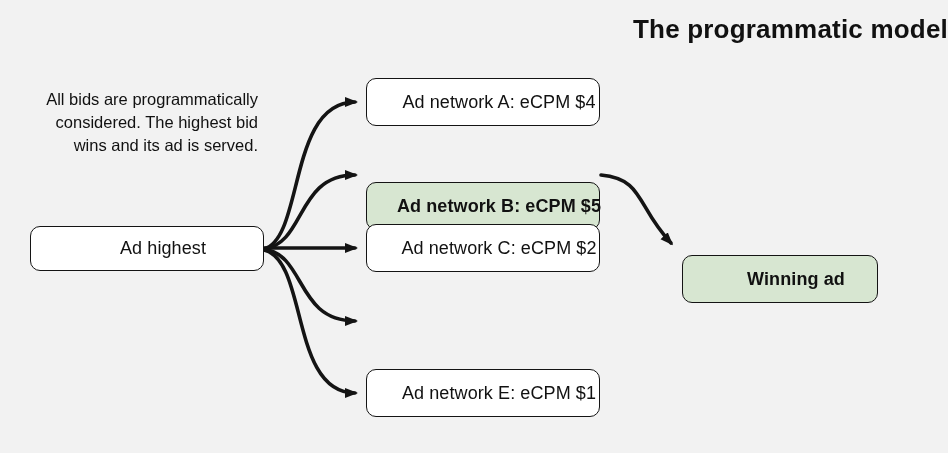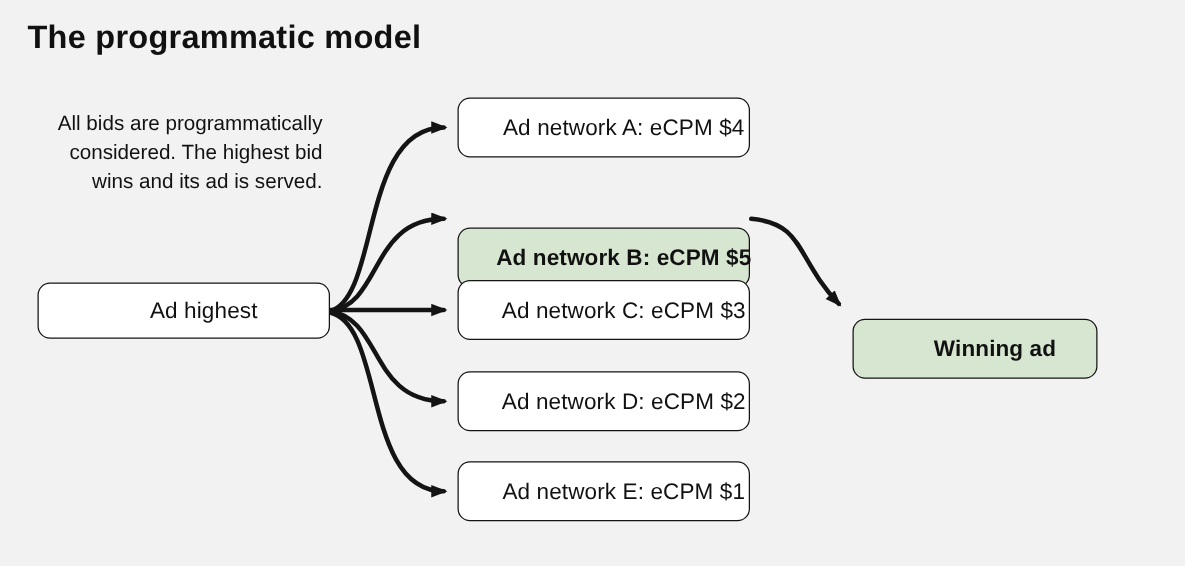--- a/index.html
+++ b/index.html
@@ -8,21 +8,21 @@
     width:948px;height:453px;
     background:var(--background,#f2f2f2);
     font-family:"Liberation Sans",sans-serif;
     color:var(--text,#111111);
     overflow:hidden;
   }
   .title{
     position:absolute;
     left:22px;right:0;top:14px;
     margin:0;
-    text-align:left;
+    text-align:right;
     font-size:26px;
     font-weight:700;
     letter-spacing:0.2px;
     color:var(--text,#111111);
   }
   .note{
     position:absolute;
     top:88px;
     right:690px;
     text-align:right;
@@ -100,19 +100,18 @@
     <path class="flow" d="M 264 248 H 355" marker-end="url(#ah)"></path>
     <path class="flow" d="M 264 249 C 306 255, 296 321, 355 321" marker-end="url(#ah)"></path>
     <path class="flow" d="M 264 250 C 308 260, 290 393, 355 393" marker-end="url(#ah)"></path>
     <path class="flow" d="M 601 175 C 644 179, 636 206, 671 243" marker-end="url(#ah)"></path>
   </svg>
 
   <div class="box node-request">Ad highest</div>
 
   <div class="box net net-0">Ad network A: eCPM $4</div>
   <div class="box net net-1 highlight">Ad network B: eCPM $5</div>
-  <div class="box net net-2">Ad network C: eCPM $3</div>
-  <div class="box net net-3">Ad network D: eCPM $2</div>
+  <div class="box net net-2">Ad network C: eCPM $2</div>
   <div class="box net net-4">Ad network E: eCPM $1</div>
 
   <div class="box node-winning highlight">Winning ad</div>
 
 </div>
 
 </body></html>

